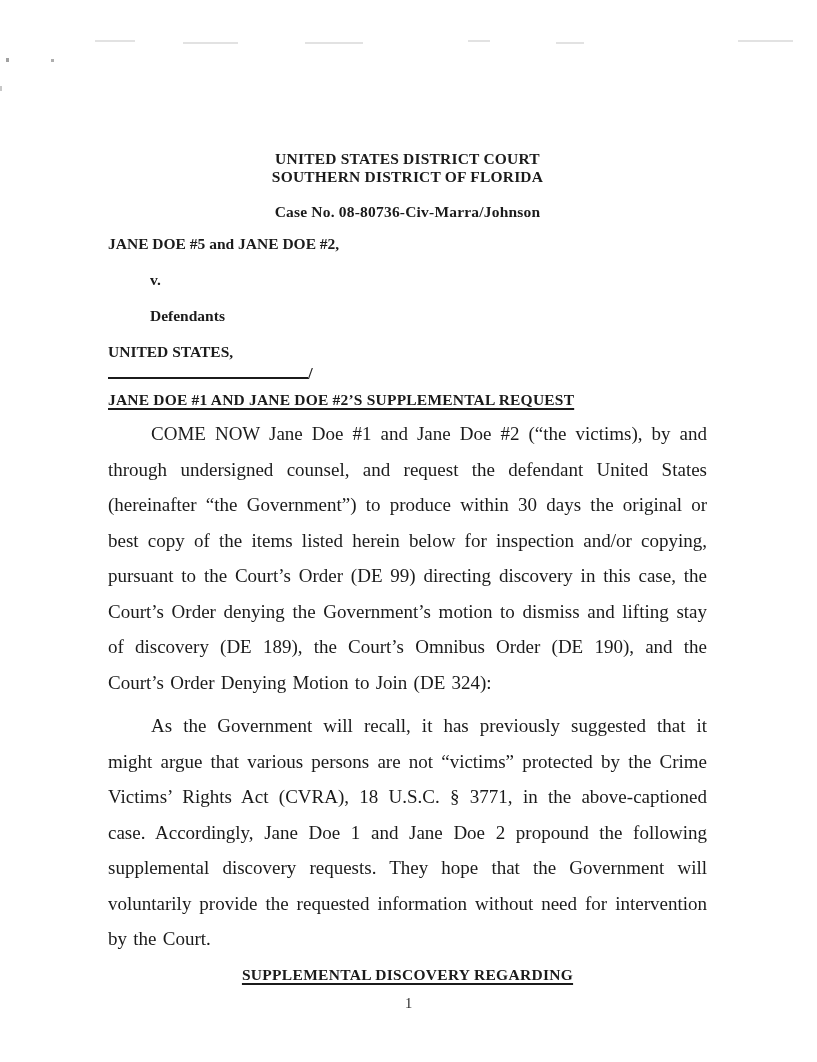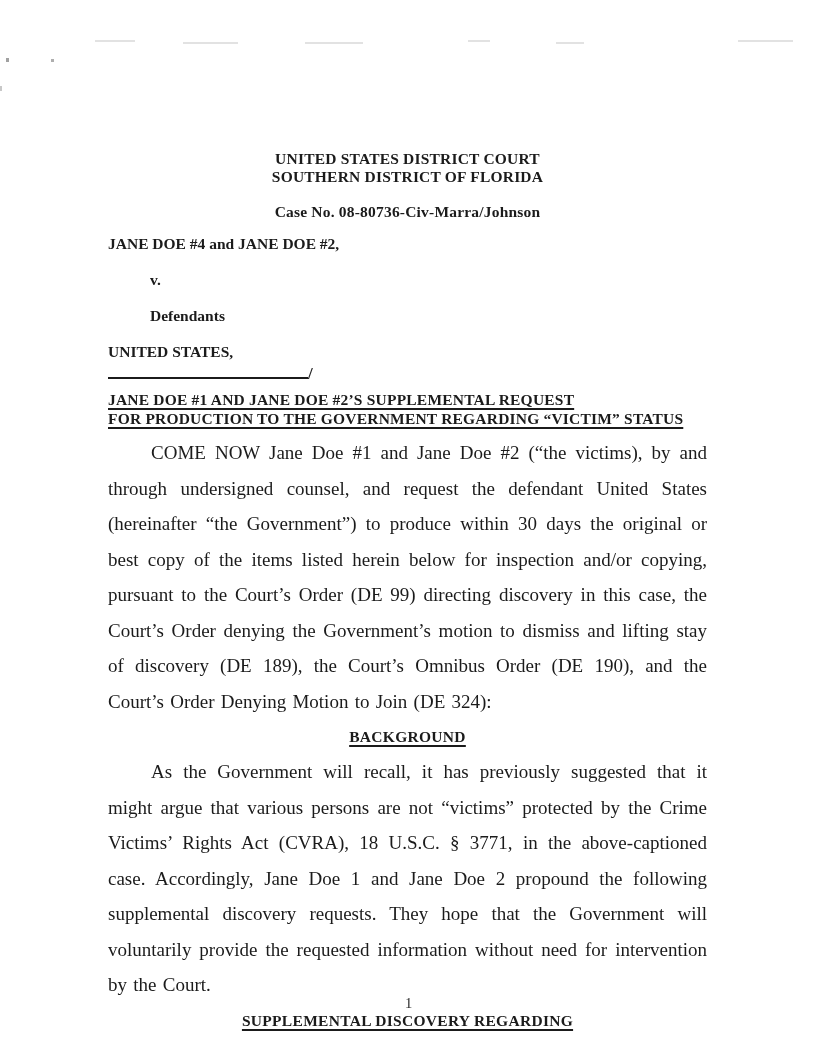--- a/index.html
+++ b/index.html
@@ -141,37 +141,33 @@
   <div class="content">
 
     <div class="court-header">
       <div>UNITED STATES DISTRICT COURT</div>
       <div>SOUTHERN DISTRICT OF FLORIDA</div>
     </div>
 
     <div class="case-no">Case No. 08-80736-Civ-Marra/Johnson</div>
 
     <div class="caption">
-      <div class="cap-line">JANE DOE #4 and JANE DOE #2,</div>
+      <div class="cap-line">JANE DOE #5 and JANE DOE #2,</div>
       <div class="cap-line indent">v.</div>
       <div class="cap-line indent">Defendants</div>
       <div class="cap-line">UNITED STATES,</div>
       <div class="rule-line"><span class="rule"></span><span class="slash">/</span></div>
     </div>
 
     <div class="doc-title">
       <span class="u">JANE DOE #1 AND JANE DOE #2’S SUPPLEMENTAL REQUEST</span><br>
-      <span class="u">FOR PRODUCTION TO THE GOVERNMENT REGARDING “VICTIM” STATUS</span>
     </div>
 
     <p class="body-para">COME NOW Jane Doe #1 and Jane Doe #2 (“the victims), by and through undersigned counsel, and request the defendant United States (hereinafter “the Government”) to produce within 30 days the original or best copy of the items listed herein below for inspection and/or copying, pursuant to the Court’s Order (DE 99) directing discovery in this case, the Court’s Order denying the Government’s motion to dismiss and lifting stay of discovery (DE 189), the Court’s Omnibus Order (DE 190), and the Court’s Order Denying Motion to Join (DE 324):</p>
 
-    <div class="section-heading">
-      <span class="u">BACKGROUND</span>
-    </div>
 
     <p class="body-para para-after-heading">As the Government will recall, it has previously suggested that it might argue that various persons are not “victims” protected by the Crime Victims’ Rights Act (CVRA), 18 U.S.C. § 3771, in the above-captioned case.  Accordingly, Jane Doe 1 and Jane Doe 2 propound the following supplemental discovery requests.  They hope that the Government will voluntarily provide the requested information without need for intervention by the Court.</p>
 
     <div class="section-heading">
       <span class="u">SUPPLEMENTAL DISCOVERY REGARDING</span>
     </div>
 
   </div>
 
   <div class="page-number">1</div>

